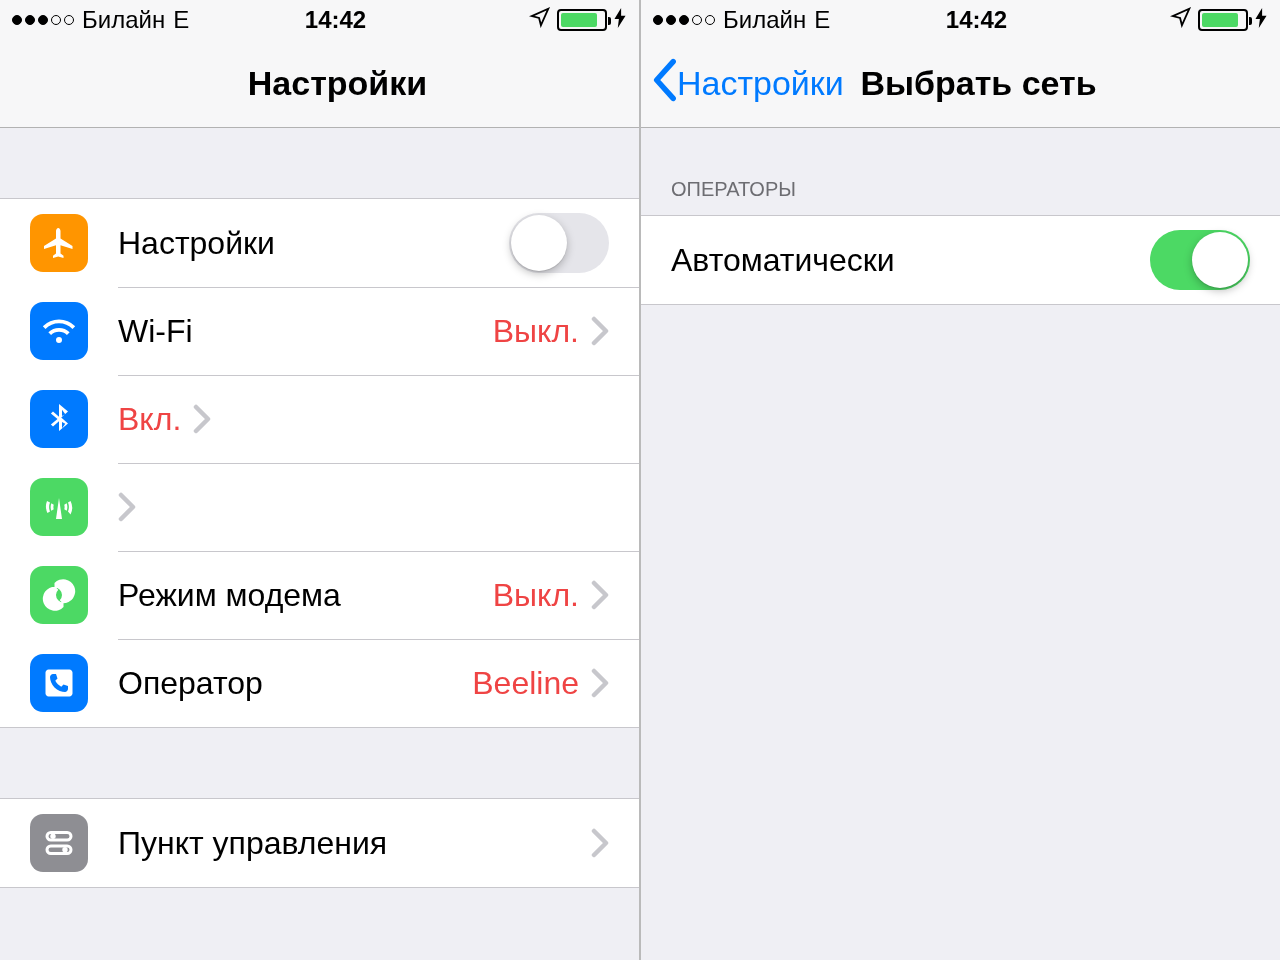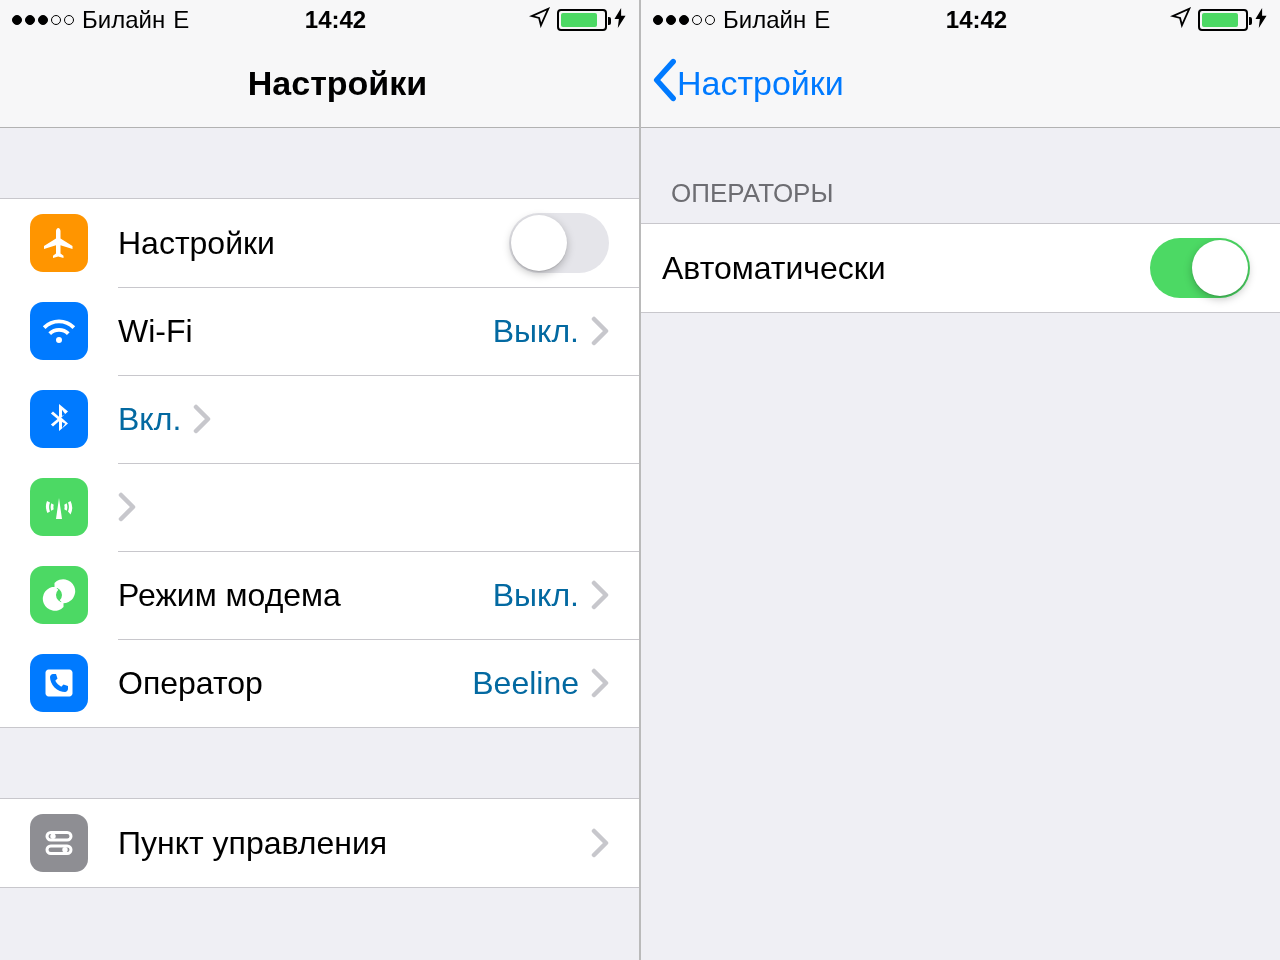--- a/index.html
+++ b/index.html
@@ -64,41 +64,41 @@
   .nav-title { font-size: 34px; font-weight: 600; color: #000; }
   .nav-back {
     position: absolute; left: 10px; display: flex; align-items: center;
     color: #007aff; font-size: 34px; font-weight: 400;
   }
   .nav-back .chev { font-size: 44px; line-height: 1; margin-right: 0px; font-weight:400; }
 
   
   .content { flex: 1; overflow: hidden; }
   .section-header {
-    font-size: 26px; color: #6d6d72; text-transform: none;
+    font-size: 20px; color: #6d6d72; text-transform: none;
     padding: 50px 30px 14px;
   }
   .spacer { height: 70px; }
 
   
   .cell-group { background: #fff; border-top: 1px solid #c8c7cc; border-bottom: 1px solid #c8c7cc; }
   .cell {
     display: flex; align-items: center; height: 88px;
     padding: 0 30px 0 30px; position: relative;
   }
   .cell + .cell::before {
     content: ""; position: absolute; left: 118px; right: 0; top: 0;
     height: 1px; background: #c8c7cc;
   }
   .cell-icon {
     width: 58px; height: 58px; border-radius: 13px; margin-right: 30px;
     display: flex; align-items: center; justify-content: center; flex-shrink: 0;
   }
   .cell-label { font-size: 32px; color: #000; flex: 1; }
-  .cell-value { font-size: 32px; color: #0369a1; margin-right: 12px; }
+  .cell-value { font-size: 32px; color: #ef4444; margin-right: 12px; }
   .cell-chevron { color: #c7c7cc; }
   .cell-chevron svg { display:block; }
 
   
   .switch {
     width: 100px; height: 60px; border-radius: 32px; position: relative;
     background: #e5e5ea; flex-shrink: 0;
   }
   .switch .knob {
     width: 56px; height: 56px; border-radius: 50%; background: #fff;
@@ -113,21 +113,21 @@
   .ic-wifi { background: #007aff; }
   .ic-bluetooth { background: #007aff; }
   .ic-cellular { background: #4cd964; }
   .ic-hotspot { background: #4cd964; }
   .ic-carrier { background: #007aff; }
   .ic-notif { background: #8e8e93; }
   .ic-control { background: #8e8e93; }
   .cell-icon svg { width: 36px; height: 36px; }
 
   
-  .cell.no-icon { padding-left: 21px; }
+  .cell.no-icon { padding-left: 30px; }
 </style>
 </head>
 <body>
 
 <div class="container">
 
   <div class="screen screen-left">
     <div class="status-bar">
       <div class="status-left">
         <span class="signal-dots">
@@ -299,20 +299,21 @@
 
     <div class="nav-bar">
       <span class="nav-back">
         <span class="chev">
           <svg width="26" height="44" viewBox="0 0 14 24" fill="none" stroke="#007aff" stroke-width="3" stroke-linecap="round" stroke-linejoin="round">
               <polyline points="12,2 3,12 12,22"></polyline>
             </svg>
         </span>
         <span>Настройки</span>
       </span>
+      <span class="nav-title">Выбрать сеть</span>
     </div>
 
     <div class="content">
       <div class="section-header">ОПЕРАТОРЫ</div>
       <div class="cell-group" id="right-group">
           <div class="cell no-icon">
             <span class="cell-label">Автоматически</span>
             <span class="switch on">
               <span class="knob"></span>
             </span>

